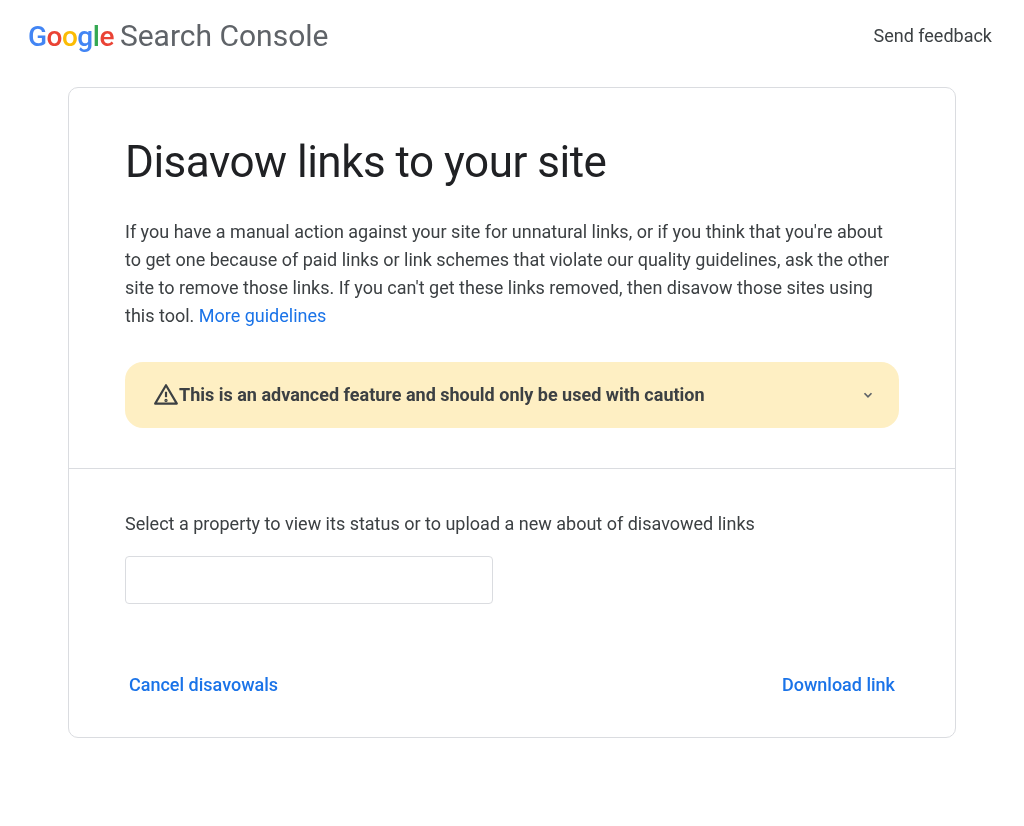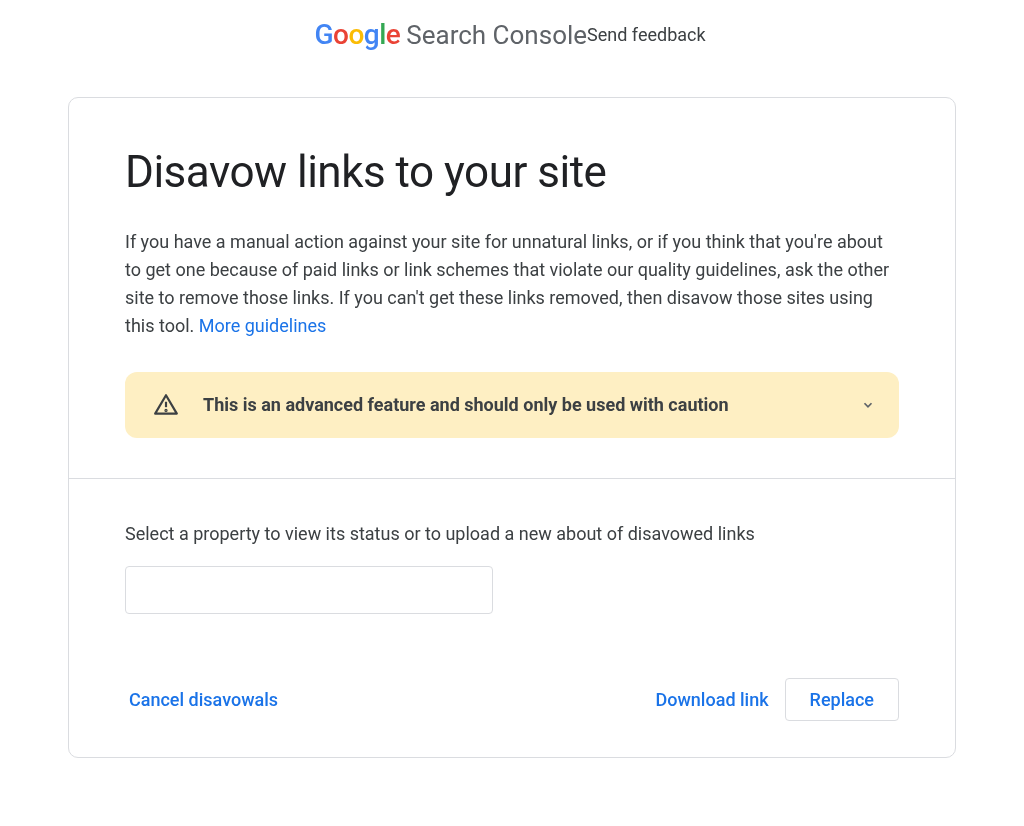--- a/index.html
+++ b/index.html
@@ -9,52 +9,52 @@
     }
     body {
       font-family: Roboto, 'Helvetica Neue', Arial, sans-serif;
       background: #fff;
       width: 1024px;
       height: 826px;
       overflow: hidden;
     }
     .header {
       display: flex;
-      justify-content: center;
+      justify-content: space-between;
       align-items: center;
       padding: 18px 32px 18px 28px;
     }
     .logo {
       display: flex;
       align-items: baseline;
       gap: 6px;
     }
     .google-logo {
       font-size: 28px;
       font-weight: 500;
       letter-spacing: -0.5px;
     }
     .g1 { color: #4285F4; }
     .g2 { color: #EA4335; }
     .g3 { color: #FBBC05; }
     .g4 { color: #4285F4; }
     .g5 { color: #34A853; }
     .g6 { color: #EA4335; }
     .product-name {
-      font-size: 26px;
+      font-size: 30px;
       color: #5f6368;
       font-weight: 400;
     }
     .feedback-link {
       color: #3c4043;
       font-size: 18px;
       cursor: pointer;
     }
     .card {
-      margin: 28px 68px 0 68px;
+      margin: 16px 68px 0 68px;
       border: 1px solid #dadce0;
       border-radius: 10px;
       overflow: hidden;
     }
     .card-top {
       padding: 48px 56px 40px 56px;
     }
     .page-title {
       font-size: 44px;
       font-weight: 400;
@@ -67,25 +67,24 @@
       line-height: 1.55;
       color: #3c4043;
     }
     .more-info {
       color: #1a73e8;
       cursor: pointer;
     }
     .warning-banner {
       margin-top: 32px;
       background: #feefc3;
-      border-radius: 12px;
+      border-radius: 18px;
       padding: 20px 24px 20px 28px;
       display: flex;
       align-items: center;
-      gap: 24px;
       cursor: pointer;
     }
     .warning-icon {
       width: 26px;
       height: 26px;
       flex-shrink: 0;
     }
     .warning-text {
       flex: 1;
       font-size: 18px;
@@ -174,16 +173,15 @@
 
   <div class="divider"></div>
 
   <div class="card-bottom">
     <div class="select-label">Select a property to view its status or to upload a new about of disavowed links</div>
     <div class="property-select"></div>
     <div class="actions">
       <div class="text-button">Cancel disavowals</div>
       <div class="spacer"></div>
       <div class="text-button">Download link</div>
-      <div class="outlined-button">Replace</div>
     </div>
   </div>
 </div>
 
 </body></html>

